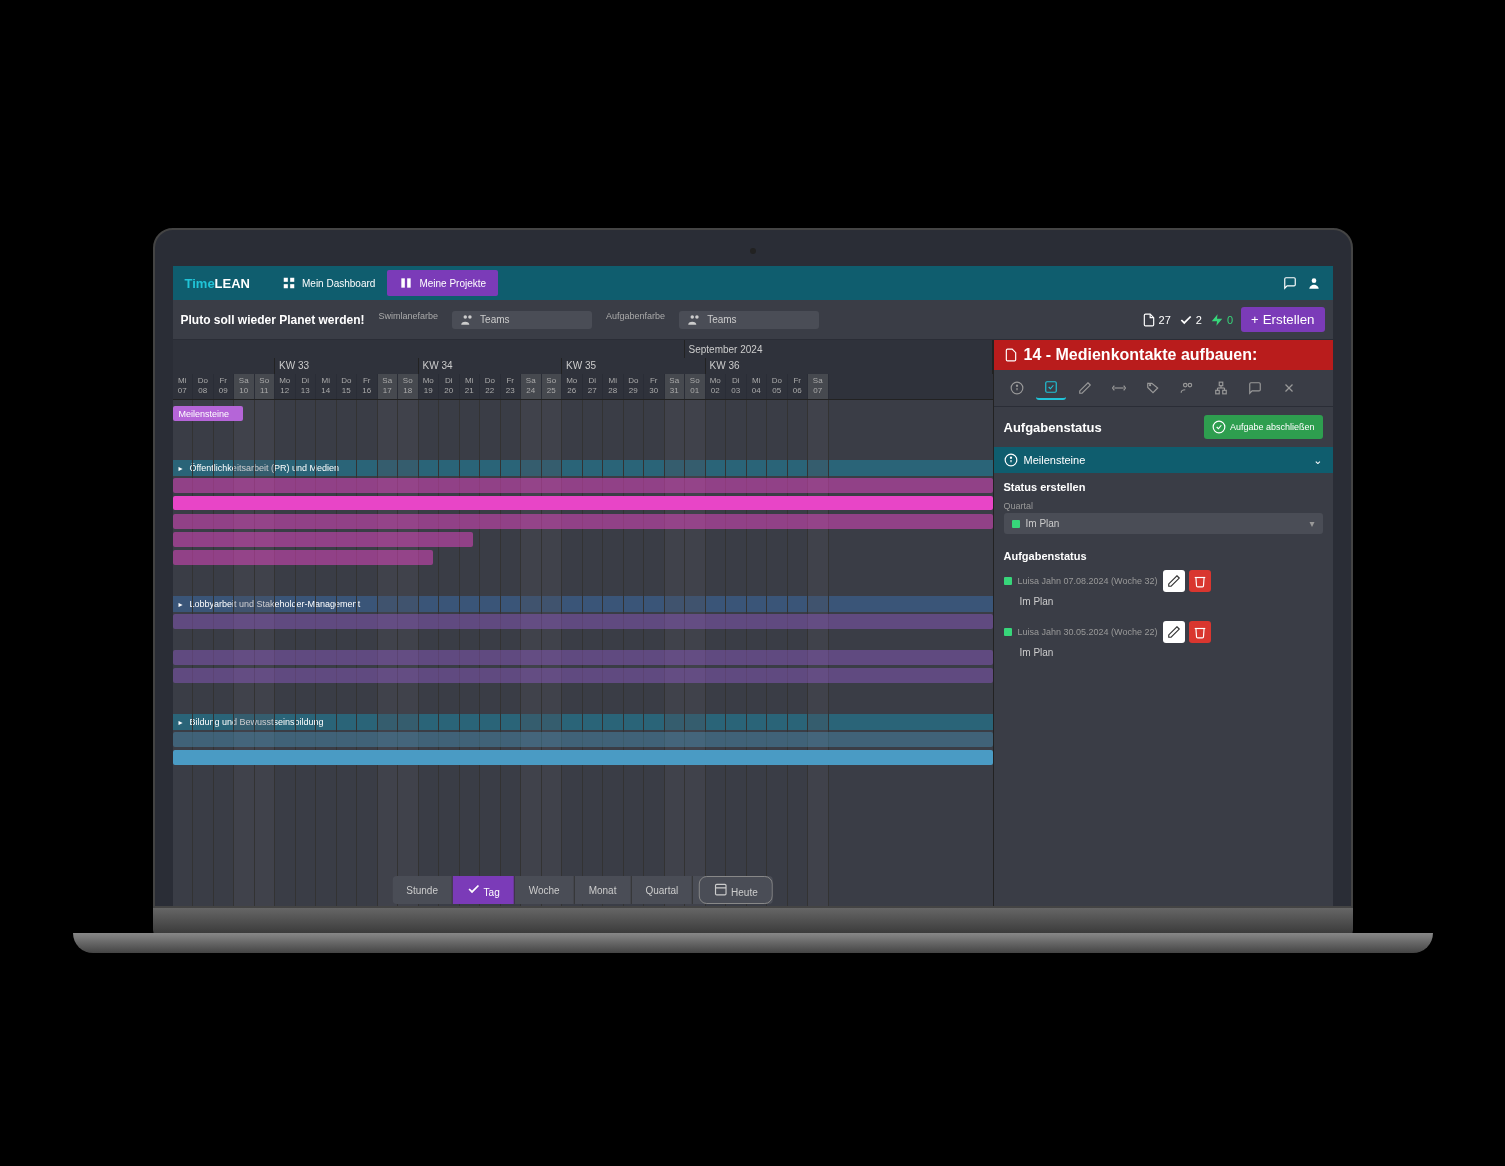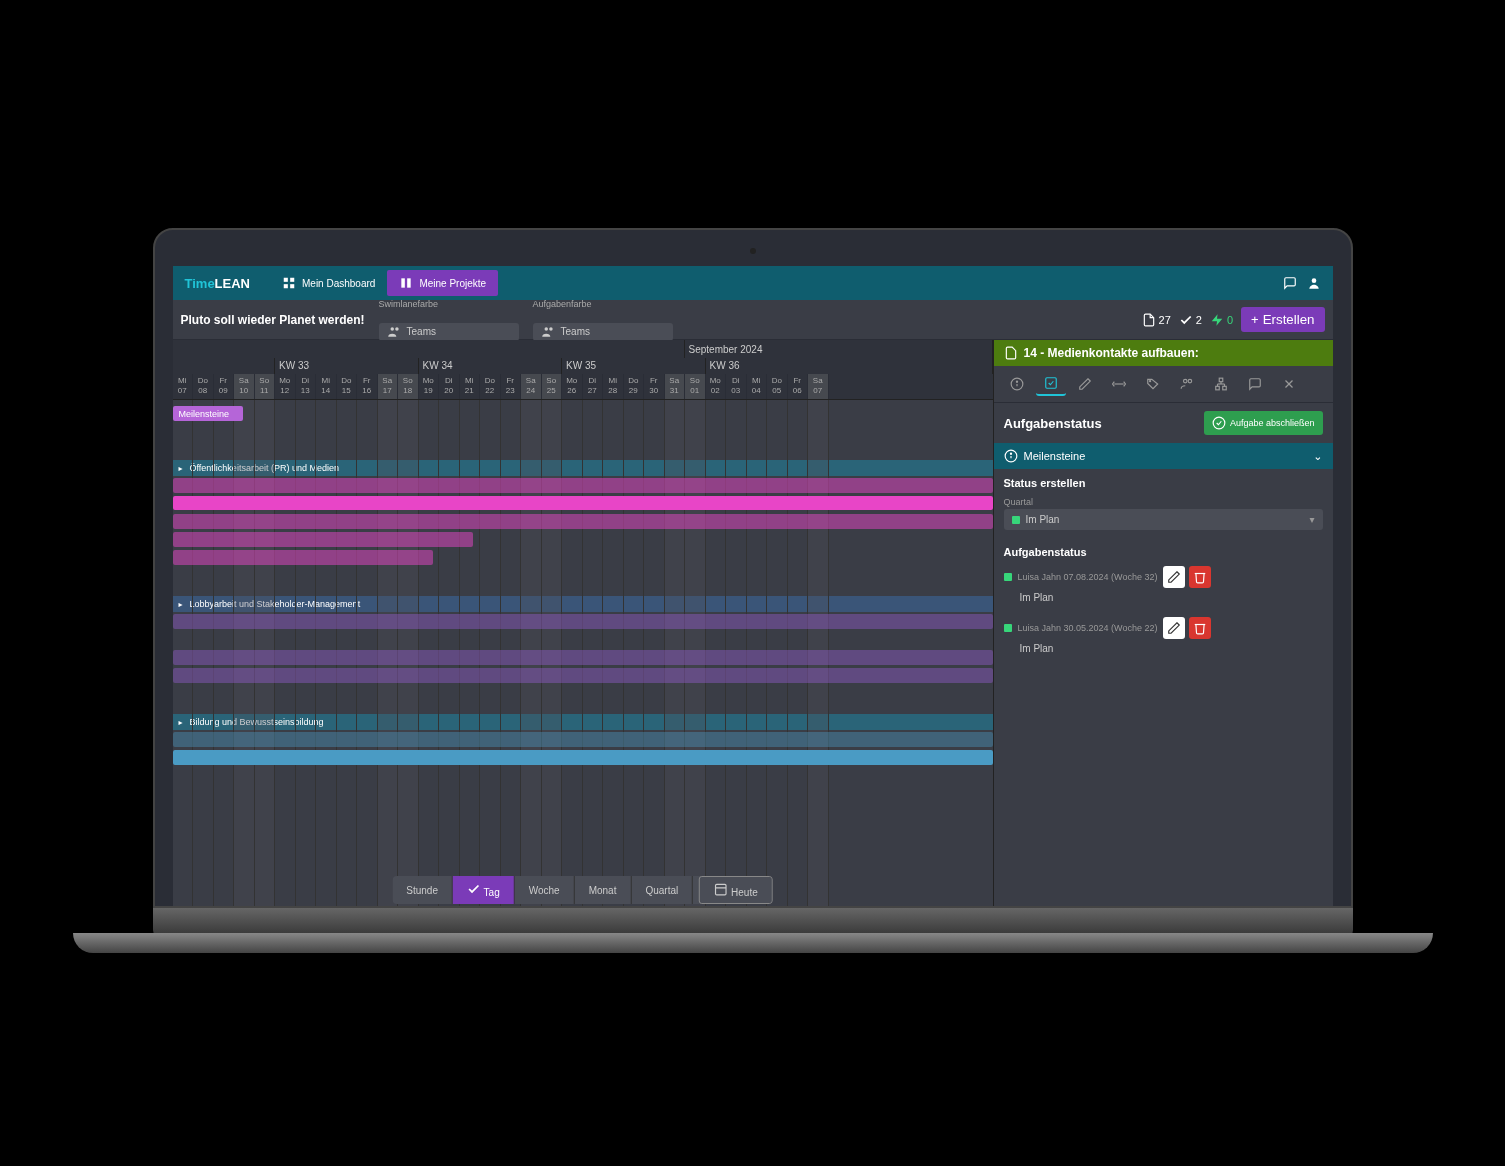--- a/index.html
+++ b/index.html
@@ -13,21 +13,21 @@
 
 .topbar{background:#0f5d6e;height:20px;display:flex;align-items:center;padding:17px 12px;color:#fff}
 .logo{font-weight:bold;font-size:13px;margin-right:20px}
 .logo .t1{color:#20c4d8}.logo .t2{color:#fff}
 .nav-tab{padding:6px 12px;display:flex;align-items:center;gap:6px;border-radius:2px;cursor:pointer}
 .nav-tab.active{background:#7b3bb8}
 .topbar-right{margin-left:auto;display:flex;gap:10px;align-items:center}
 
 .subbar{background:#3a3d46;height:40px;display:flex;align-items:center;padding:0 8px;gap:14px;border-bottom:1px solid #2a2d36}
 .proj-title{color:#fff;font-weight:bold;font-size:12px;padding-left:0}
-.selgroup{display:flex;flex-direction:column;gap:14px}
+.selgroup{display:flex;flex-direction:row;gap:14px}
 .selgroup label{color:#aaa;font-size:9px}
 .sel{background:#4a4d56;color:#ccc;border:none;padding:4px 30px 4px 8px;border-radius:3px;font-size:10px;width:140px;height:18px;display:flex;align-items:center;gap:6px}
 .subbar-right{margin-left:auto;display:flex;align-items:center;gap:8px;color:#fff}
 .stat{display:flex;align-items:center;gap:3px;font-size:11px}
 .btn-create{background:#7b3bb8;color:#fff;padding:5px 10px;border-radius:3px;border:none;display:flex;align-items:center;gap:4px;cursor:pointer}
 
 .main{display:flex;height:calc(100% - 68px)}
 .gantt{flex:1;background:#3a3d46;position:relative;overflow:hidden}
 .gheader{background:#2f323b}
 .mrow{display:flex;height:18px;color:#ccc;font-size:10px}
@@ -49,24 +49,24 @@
 .bar-magenta-lt{background:rgba(232,69,199,0.5)}
 .bar-purple{background:#9b5fd8}
 .bar-purple-lt{background:rgba(155,95,216,0.4)}
 .bar-blue{background:#4a9bc4}
 .bar-blue-lt{background:rgba(74,155,196,0.4)}
 .grouprow{height:16px;background:#2a6478;color:#fff;font-size:9px;padding:2px 6px;display:flex;align-items:center;gap:4px}
 
 .viewsel{position:absolute;bottom:8px;left:50%;transform:translateX(-50%);display:flex;gap:0;background:#4a4d56;border-radius:4px;overflow:hidden}
 .vbtn{padding:5px 14px;color:#ccc;font-size:10px;border:none;background:transparent;cursor:pointer;border-right:1px solid #333}
 .vbtn.active{background:#7b3bb8;color:#fff}
-.vbtn.today{border:1px solid #888;border-radius:3px;margin-left:6px}
+.vbtn.today{border:1px solid #888;border-radius:8px;margin-left:6px}
 
 .sidepanel{width:340px;background:#3a3d46;border-left:1px solid #222;display:flex;flex-direction:column}
-.sp-header{background:#4d7c0f;color:#fff;padding:6px 10px;font-size:12px;font-weight:bold;display:flex;align-items:center;gap:6px}
+.sp-header{background:#b91c1c;color:#fff;padding:6px 10px;font-size:16px;font-weight:bold;display:flex;align-items:center;gap:6px}
 .sp-tabs{display:flex;background:#3a3d46;padding:6px 8px;gap:4px;border-bottom:1px solid #2a2d36}
 .sp-tab{width:30px;height:24px;display:flex;align-items:center;justify-content:center;color:#999;cursor:pointer;border-radius:3px}
 .sp-tab.active{color:#20c4d8;border-bottom:2px solid #20c4d8}
 .sp-row1{display:flex;align-items:center;justify-content:space-between;padding:8px 10px}
 .sp-title{color:#fff;font-size:13px;font-weight:bold}
 .btn-complete{background:#2e9e4f;color:#fff;border:none;padding:5px 8px;border-radius:3px;font-size:9px;display:flex;align-items:center;gap:4px;cursor:pointer}
 .sp-info{background:#0f5d6e;color:#fff;padding:6px 10px;font-size:11px;display:flex;align-items:center;justify-content:space-between;cursor:pointer}
 .sp-section{padding:8px 10px}
 .sp-sectitle{color:#fff;font-size:11px;font-weight:bold;margin-bottom:8px}
 .sp-label{color:#999;font-size:9px;margin-bottom:2px}

